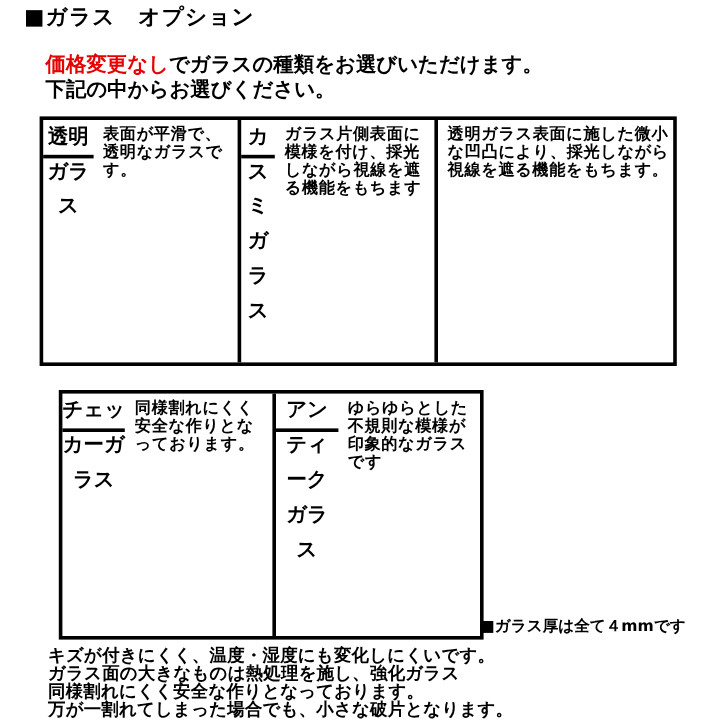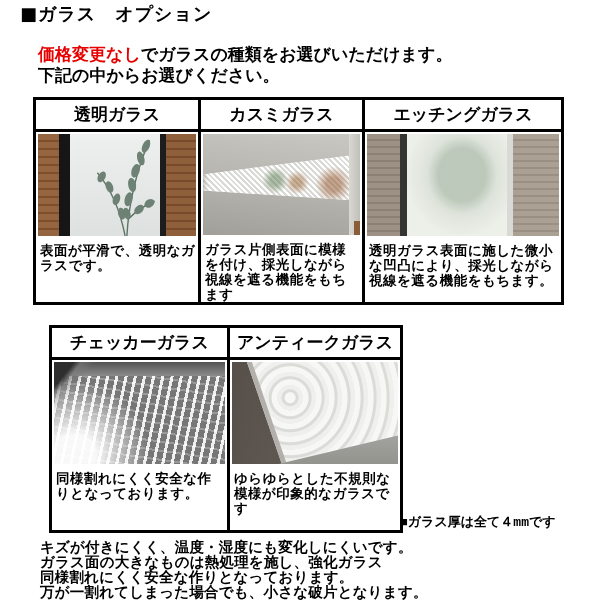--- a/index.html
+++ b/index.html
@@ -8,21 +8,21 @@
     font-family:"DejaVu Sans","Liberation Sans",sans-serif;color:#000;
     overflow:hidden;
   }
   .page-title{position:absolute;left:20px;top:2px;font-size:18px;font-weight:bold;letter-spacing:1px;}
   .intro{position:absolute;left:38px;top:44px;font-size:17px;font-weight:bold;line-height:21px;}
   .intro .red{color:#e60000;margin-top:40px;}
 
   .tbl{position:absolute;border:3px solid #000;display:flex;background:#fff;box-sizing:border-box;}
   #tbl1{left:33px;top:97px;width:531px;height:208px;}
   #tbl2{left:33px;top:325px;width:354px;height:208px;margin-left:16px;}
-  .col{display:flex;flex-direction:column;box-sizing:border-box;}
+  .col{display:flex;box-sizing:border-box;}
   .col + .col{border-left:3px solid #000;}
   .c1{width:162px;} .c2{width:164px;} .c3{width:199px;}
   .c4{width:175px;} .c5{width:173px;}
   .hdr{height:29px;line-height:29px;border-bottom:3px solid #000;font-size:17px;font-weight:bold;text-align:center;}
   .photo{height:102px;margin:2px;position:relative;overflow:hidden;background:#e8eae9;}
   .desc{padding:5px 2px 0 4px;font-size:13.5px;font-weight:bold;line-height:15px;letter-spacing:0.5px;}
   .layer{position:absolute;top:0;bottom:0;}
 
   
   .p1{background:linear-gradient(180deg,#eef0ef,#dde1e0);}
@@ -64,21 +64,21 @@
 
   
   .p5{background:#f3f3f1;}
   .p5-texture{left:0;right:0;background:
       repeating-radial-gradient(circle at 35% 35%, #f7f7f5 0 5px, #dbdbd7 6px 8px, #efefed 9px 13px),
       repeating-radial-gradient(circle at 78% 68%, rgba(219,219,215,.75) 0 4px, rgba(246,246,244,.75) 5px 9px);}
   .p5-frame{left:0;right:0;clip-path:polygon(0 0,9% 0,30% 100%,0 100%);background:linear-gradient(105deg,#57504a,#6b635b);}
   .p5-frame-edge{left:0;right:0;clip-path:polygon(9% 0,12% 0,33% 100%,30% 100%);background:#b3b0ac;}
   .p5-sill{left:0;right:0;clip-path:polygon(28% 100%,100% 72%,100% 100%);background:linear-gradient(180deg,#c6c6c4,#94948f);}
 
-  .thickness-note{position:absolute;left:400px;top:513px;font-size:13px;font-weight:bold;font-family:Liberation Mono, monospace;}
+  .thickness-note{position:absolute;left:400px;top:513px;font-size:13px;font-weight:bold;}
   .footer{position:absolute;left:40px;top:540px;font-size:14.5px;font-weight:bold;line-height:15px;letter-spacing:0.2px;}
 </style>
 </head>
 <body>
 
 <div class="page-title">■ガラス　オプション</div>
 
 <div class="intro">
   <div>
     <span class="red">価格変更なし</span><span>でガラスの種類をお選びいただけます。</span>
@@ -123,21 +123,20 @@
     <div class="hdr">カスミガラス</div>
     <div class="photo p2">
       <div class="layer p2-slot"></div>
       <div class="layer p2-edge-r"></div>
       <div class="layer p2-brown"></div>
     </div>
     <div class="desc">ガラス片側表面に模様を付け、採光しながら視線を遮る機能をもちます</div>
   </div>
 
   <div class="col c3">
-    <div class="hdr">エッチングガラス</div>
     <div class="photo p3">
       <div class="layer p3-wood-l"></div>
       <div class="layer p3-dark"></div>
       <div class="layer p3-blur"></div>
       <div class="layer p3-gap"></div>
       <div class="layer p3-wood-r"></div>
     </div>
     <div class="desc">透明ガラス表面に施した微小な凹凸により、採光しながら視線を遮る機能をもちます。</div>
   </div>
 </div>

